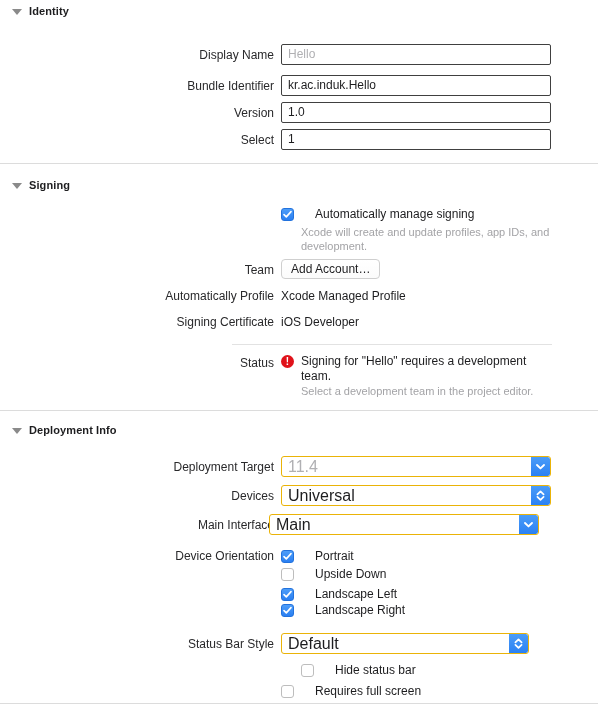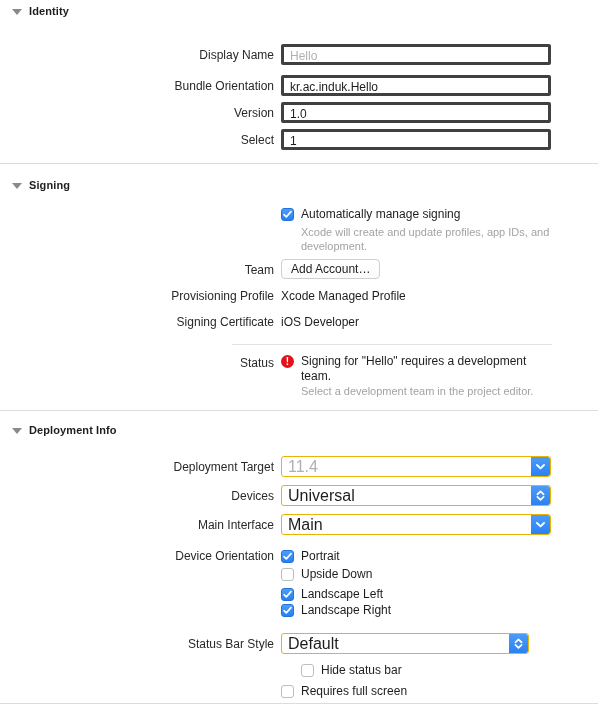--- a/index.html
+++ b/index.html
@@ -58,21 +58,21 @@
     text-align: right;
     font-size: 12px;
     color: #29292b;
     white-space: nowrap;
   }
 
   
   .text-field {
     position: absolute;
     height: 21px;
-    border: 3px solid #404040;
+    border: 1px solid #404040;
     border-radius: 2px;
     background: #ffffff;
     font-size: 12px;
     color: #1d1d1f;
     line-height: 19px;
     padding: 0 6px;
     white-space: nowrap;
     overflow: hidden;
   }
   .text-field.placeholder { color: #b0b0b3; }
@@ -102,21 +102,21 @@
     align-items: center;
     justify-content: center;
   }
   .popup-btn svg { display: block; }
 
   
   .checkbox-row {
     position: absolute;
     display: flex;
     align-items: flex-start;
-    gap: 7px;
+    gap: 21px;
   }
   .cb {
     width: 13px; height: 13px;
     border-radius: 3px;
     flex: 0 0 auto;
     margin-top: 1px;
     position: relative;
   }
   .cb.off {
     background: #ffffff;
@@ -194,21 +194,21 @@
 <div id="root">
 
   <div class="section-header" style="top:5px;">
     <span class="disclosure"></span>
     <span class="section-title">Identity</span>
   </div>
 
   <div class="row-label" style="top:48px; left:94px; width:180px;">Display Name</div>
   <div class="text-field placeholder" style="top:44px; left:281px; width:270px;">Hello</div>
 
-  <div class="row-label" style="top:79px; left:94px; width:180px;">Bundle Orientation</div>
+  <div class="row-label" style="top:79px; left:94px; width:180px;">Bundle Identifier</div>
   <div class="text-field" style="top:75px; left:281px; width:270px;">kr.ac.induk.Hello</div>
 
   <div class="row-label" style="top:106px; left:94px; width:180px;">Version</div>
   <div class="text-field" style="top:102px; left:281px; width:270px;">1.0</div>
 
   <div class="row-label" style="top:133px; left:94px; width:180px;">Select</div>
   <div class="text-field" style="top:129px; left:281px; width:270px;">1</div>
 
   <div class="divider" style="top:163px;"></div>
 
@@ -223,21 +223,21 @@
           <path d="M1 4.6 L3.3 6.9 L8 1.6" stroke="#ffffff" stroke-width="1.6" fill="none" stroke-linecap="round" stroke-linejoin="round"></path>
         </svg>
     </span>
     <span class="cb-label">Automatically manage signing</span>
   </div>
   <div class="help-text" style="top:225px; left:301px; width:250px;">Xcode will create and update profiles, app IDs, and development.</div>
 
   <div class="row-label" style="top:263px; left:94px; width:180px;">Team</div>
   <div class="push-button" style="top:259px; left:281px;">Add Account…</div>
 
-  <div class="row-label" style="top:289px; left:94px; width:180px;">Provisioning Profile</div>
+  <div class="row-label" style="top:289px; left:94px; width:180px;">Automatically Profile</div>
   <div class="static-value" style="top:289px; left:281px;">Xcode Managed Profile</div>
 
   <div class="row-label" style="top:315px; left:94px; width:180px;">Signing Certificate</div>
   <div class="static-value" style="top:315px; left:281px;">iOS Developer</div>
 
   <div class="divider-short" style="top:344px; left:232px; width:320px;"></div>
 
   <div class="row-label" style="top:356px; left:94px; width:180px;">Status</div>
   <div class="status-icon" style="top:355px; left:281px;">
     <span class="bang">!</span>
@@ -267,21 +267,21 @@
     <span>Universal</span>
     <span class="popup-btn">
       <svg width="11" height="15" viewBox="0 0 11 15">
           <path d="M2.4 6.4 L5.5 3.3 L8.6 6.4" stroke="#ffffff" stroke-width="1.7" fill="none" stroke-linecap="round" stroke-linejoin="round"></path>
           <path d="M2.4 8.8 L5.5 11.9 L8.6 8.8" stroke="#ffffff" stroke-width="1.7" fill="none" stroke-linecap="round" stroke-linejoin="round"></path>
         </svg>
     </span>
   </div>
 
   <div class="row-label" style="top:518px; left:94px; width:180px;">Main Interface</div>
-  <div class="popup-field" style="top:514px; left:281px; width:270px;">
+  <div class="popup-field" style="top:514px; left:269px; width:270px;">
     <span>Main</span>
     <span class="popup-btn">
       <svg width="11" height="9" viewBox="0 0 11 9">
           <path d="M2 3 L5.5 6.4 L9 3" stroke="#ffffff" stroke-width="1.9" fill="none" stroke-linecap="round" stroke-linejoin="round"></path>
         </svg>
     </span>
   </div>
 
   <div class="row-label" style="top:549px; left:94px; width:180px;">Device Orientation</div>
 

